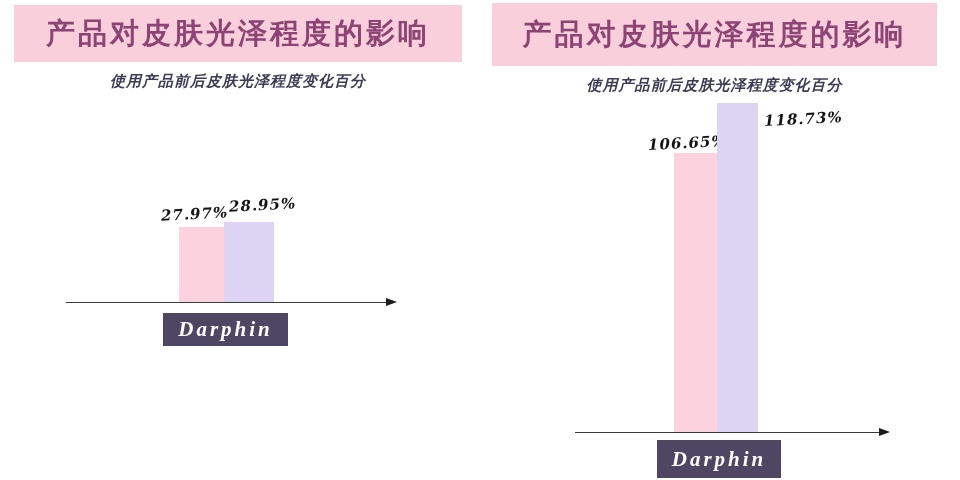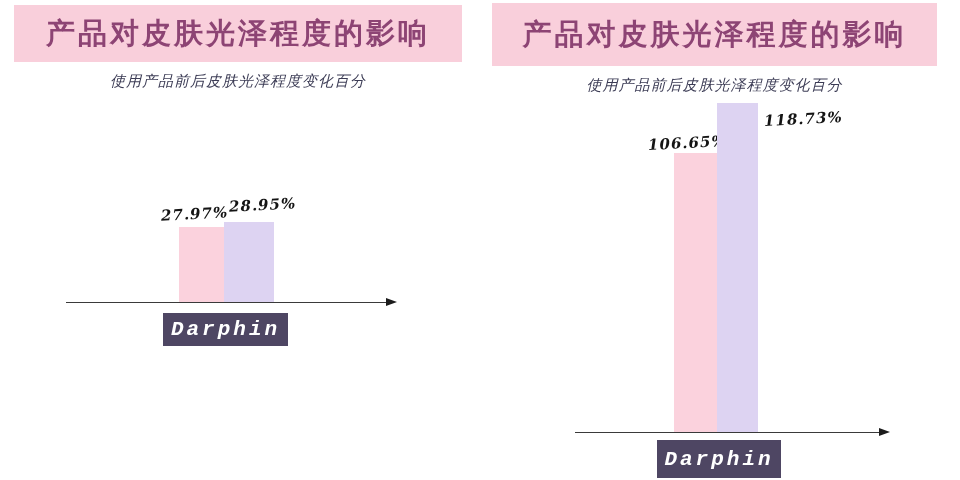--- a/index.html
+++ b/index.html
@@ -5,39 +5,39 @@
   html,body{margin:0;padding:0;background:#ffffff;}
   #stage{
     position:relative;width:960px;height:480px;background:#ffffff;overflow:hidden;
     font-family:"Liberation Sans","DejaVu Sans",sans-serif;
   }
   .banner{position:absolute;background:#f9cfdb;display:flex;align-items:center;justify-content:center;}
   .banner-title{
     font-size:29px;font-weight:bold;color:#8d4474;letter-spacing:3px;white-space:nowrap;
   }
   .subtitle{
-    position:absolute;text-align:center;font-size:15px;font-weight:normal;font-style:italic;
+    position:absolute;text-align:center;font-size:15px;font-weight:bold;font-style:italic;
     color:#3c3c55;letter-spacing:1px;white-space:nowrap;
   }
   .bar{position:absolute;}
   .bar.pink{background:#fbd2dd;}
   .bar.lav{background:#ddd3f2;}
   .value-label{
     position:absolute;font-family:"DejaVu Serif","Liberation Serif",serif;
     font-style:italic;font-weight:bold;font-size:15px;color:#141414;
     transform:rotate(-3deg);white-space:nowrap;letter-spacing:1px;
   }
   .axis{position:absolute;height:1px;background:#3a3a3a;}
   .axis-arrow{
     position:absolute;width:0;height:0;
     border-left:11px solid #1c1c1c;border-top:4px solid transparent;border-bottom:4px solid transparent;
   }
   .brand-box{position:absolute;background:#4e4663;display:flex;align-items:center;justify-content:center;}
   .brand-text{
-    font-family:Liberation Mono, monospace;font-style:italic;font-weight:bold;
+    font-family:Liberation Serif, serif;font-style:italic;font-weight:bold;
     color:#ffffff;font-size:21px;letter-spacing:3px;white-space:nowrap;
   }
 
   
   .p1-banner{left:14px;top:5px;width:448px;height:57px;}
   .p1-subtitle{left:14px;top:72px;width:448px;}
   .p1-bar-pink{left:179px;top:227px;width:45px;height:76px;}
   .p1-bar-lav{left:224px;top:222px;width:50px;height:81px;}
   .p1-label-1{left:161px;top:205px;}
   .p1-label-2{left:229px;top:196px;}

